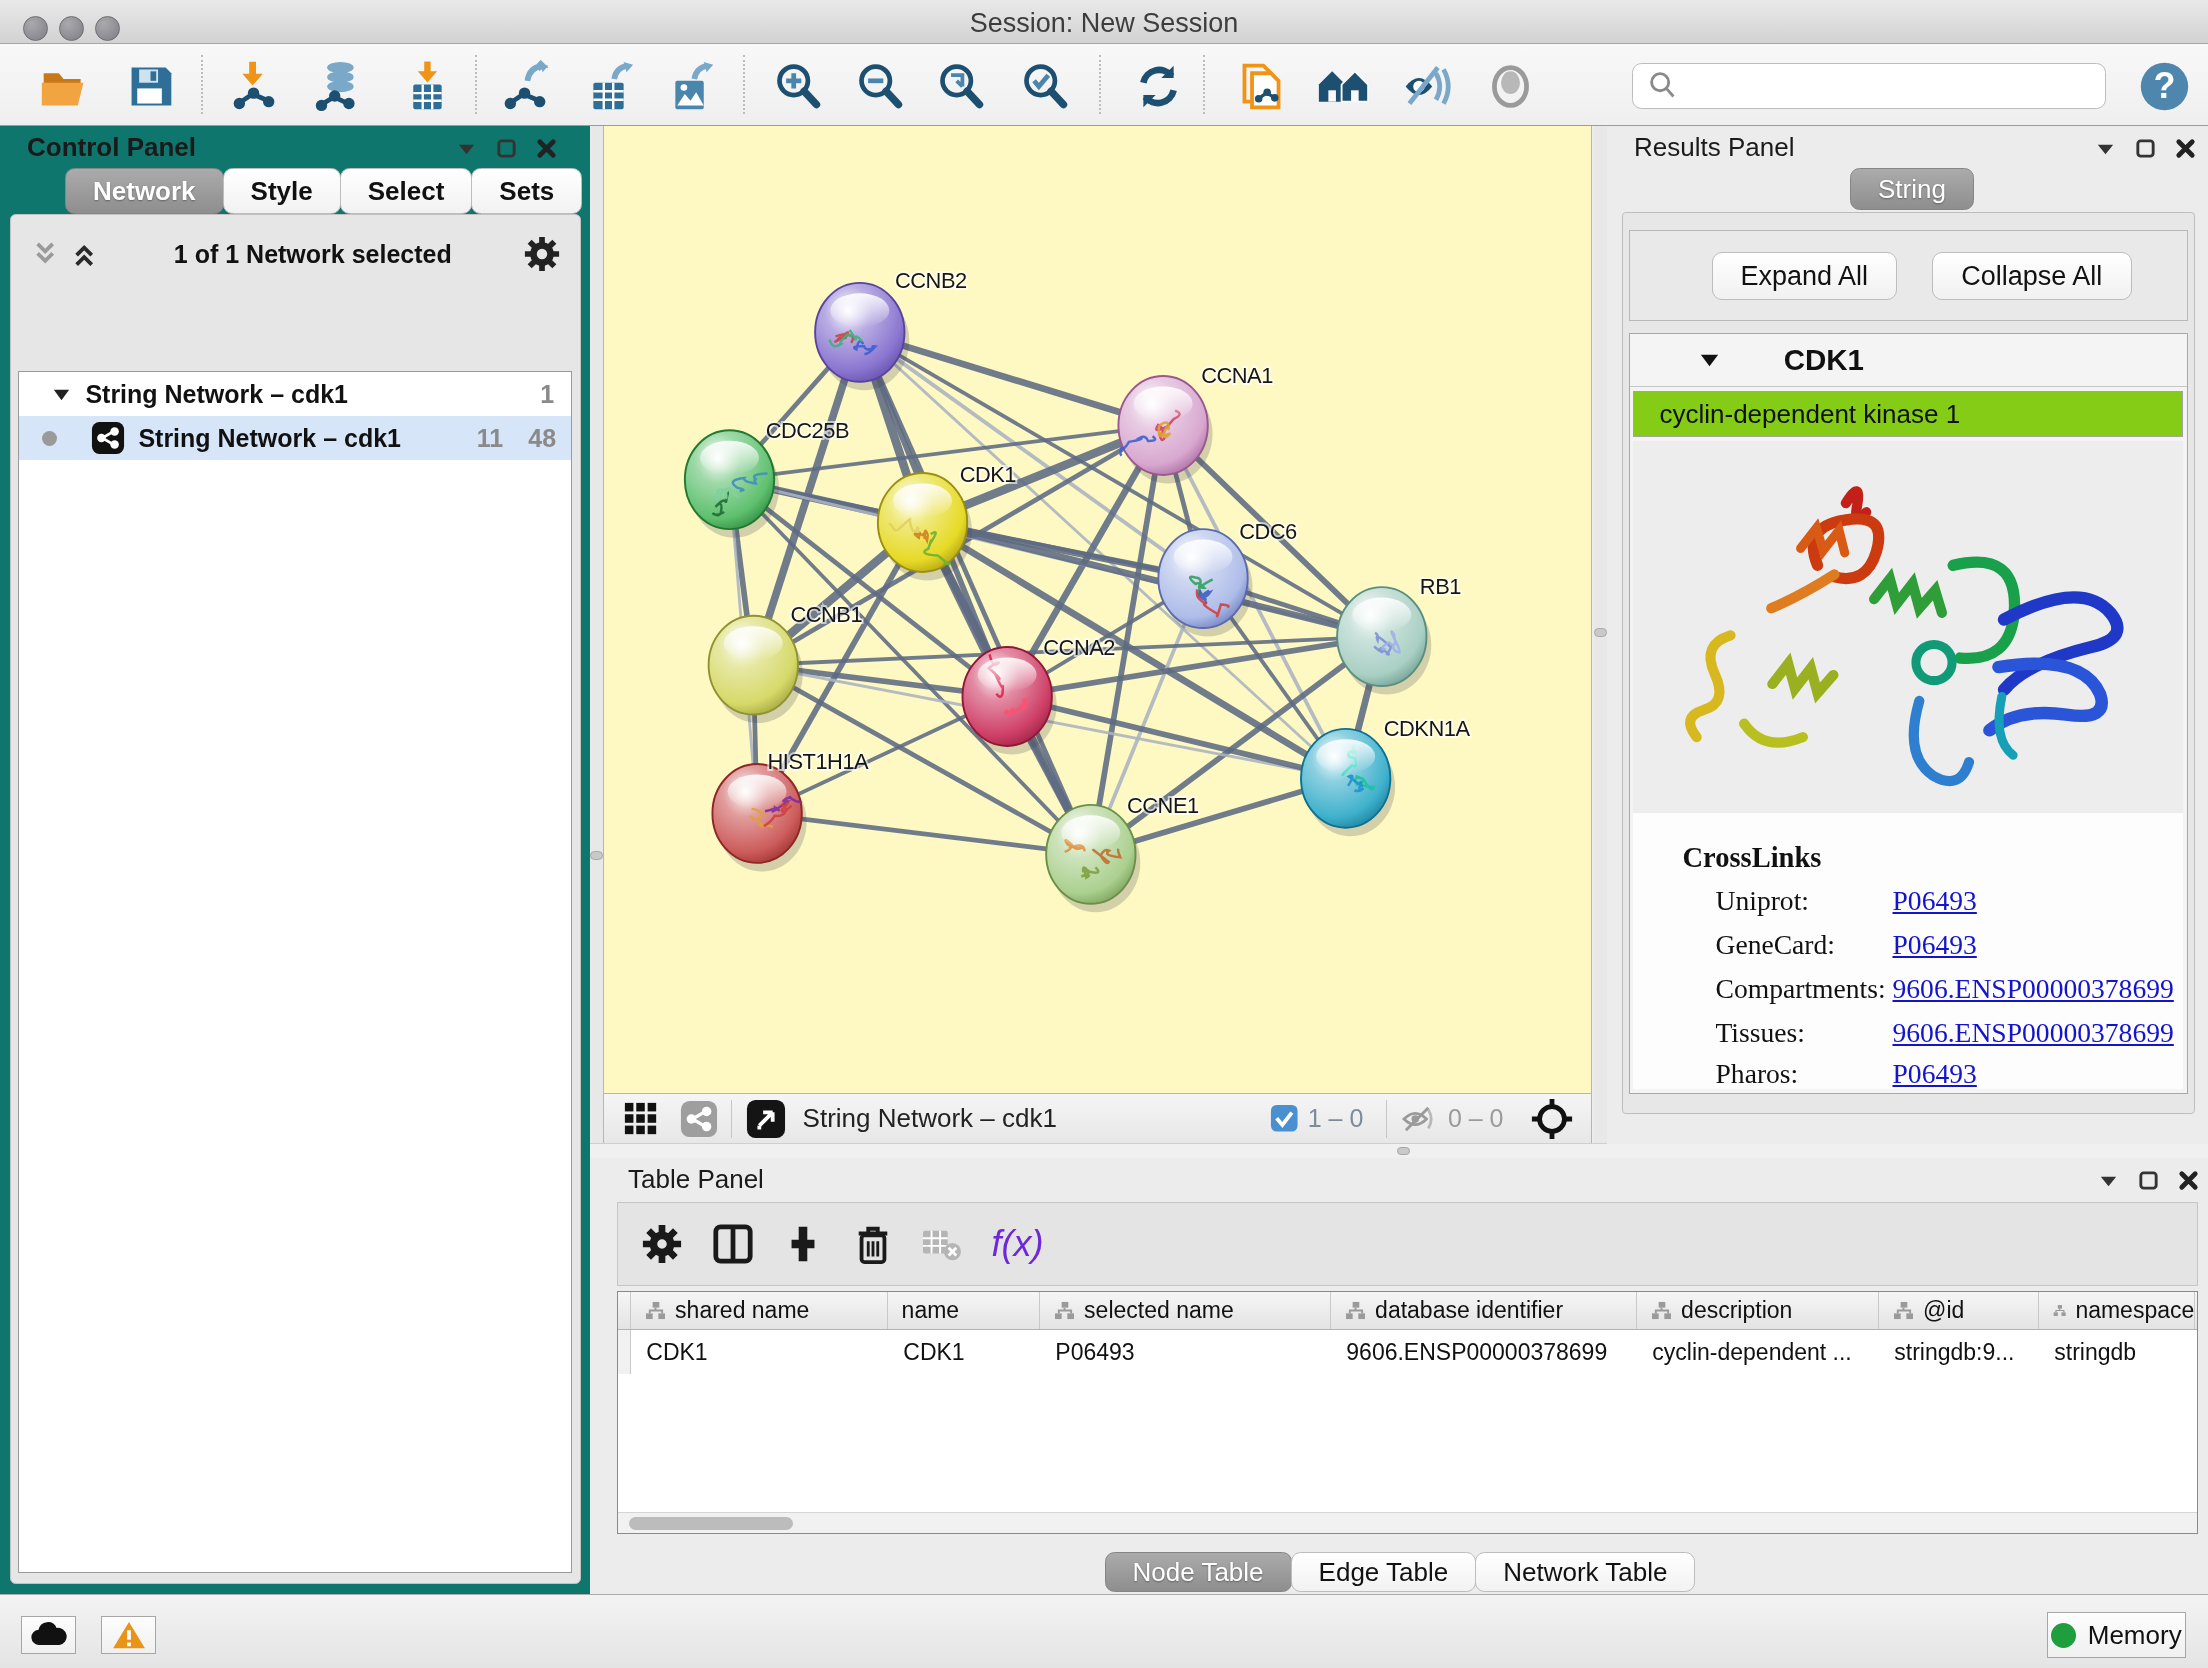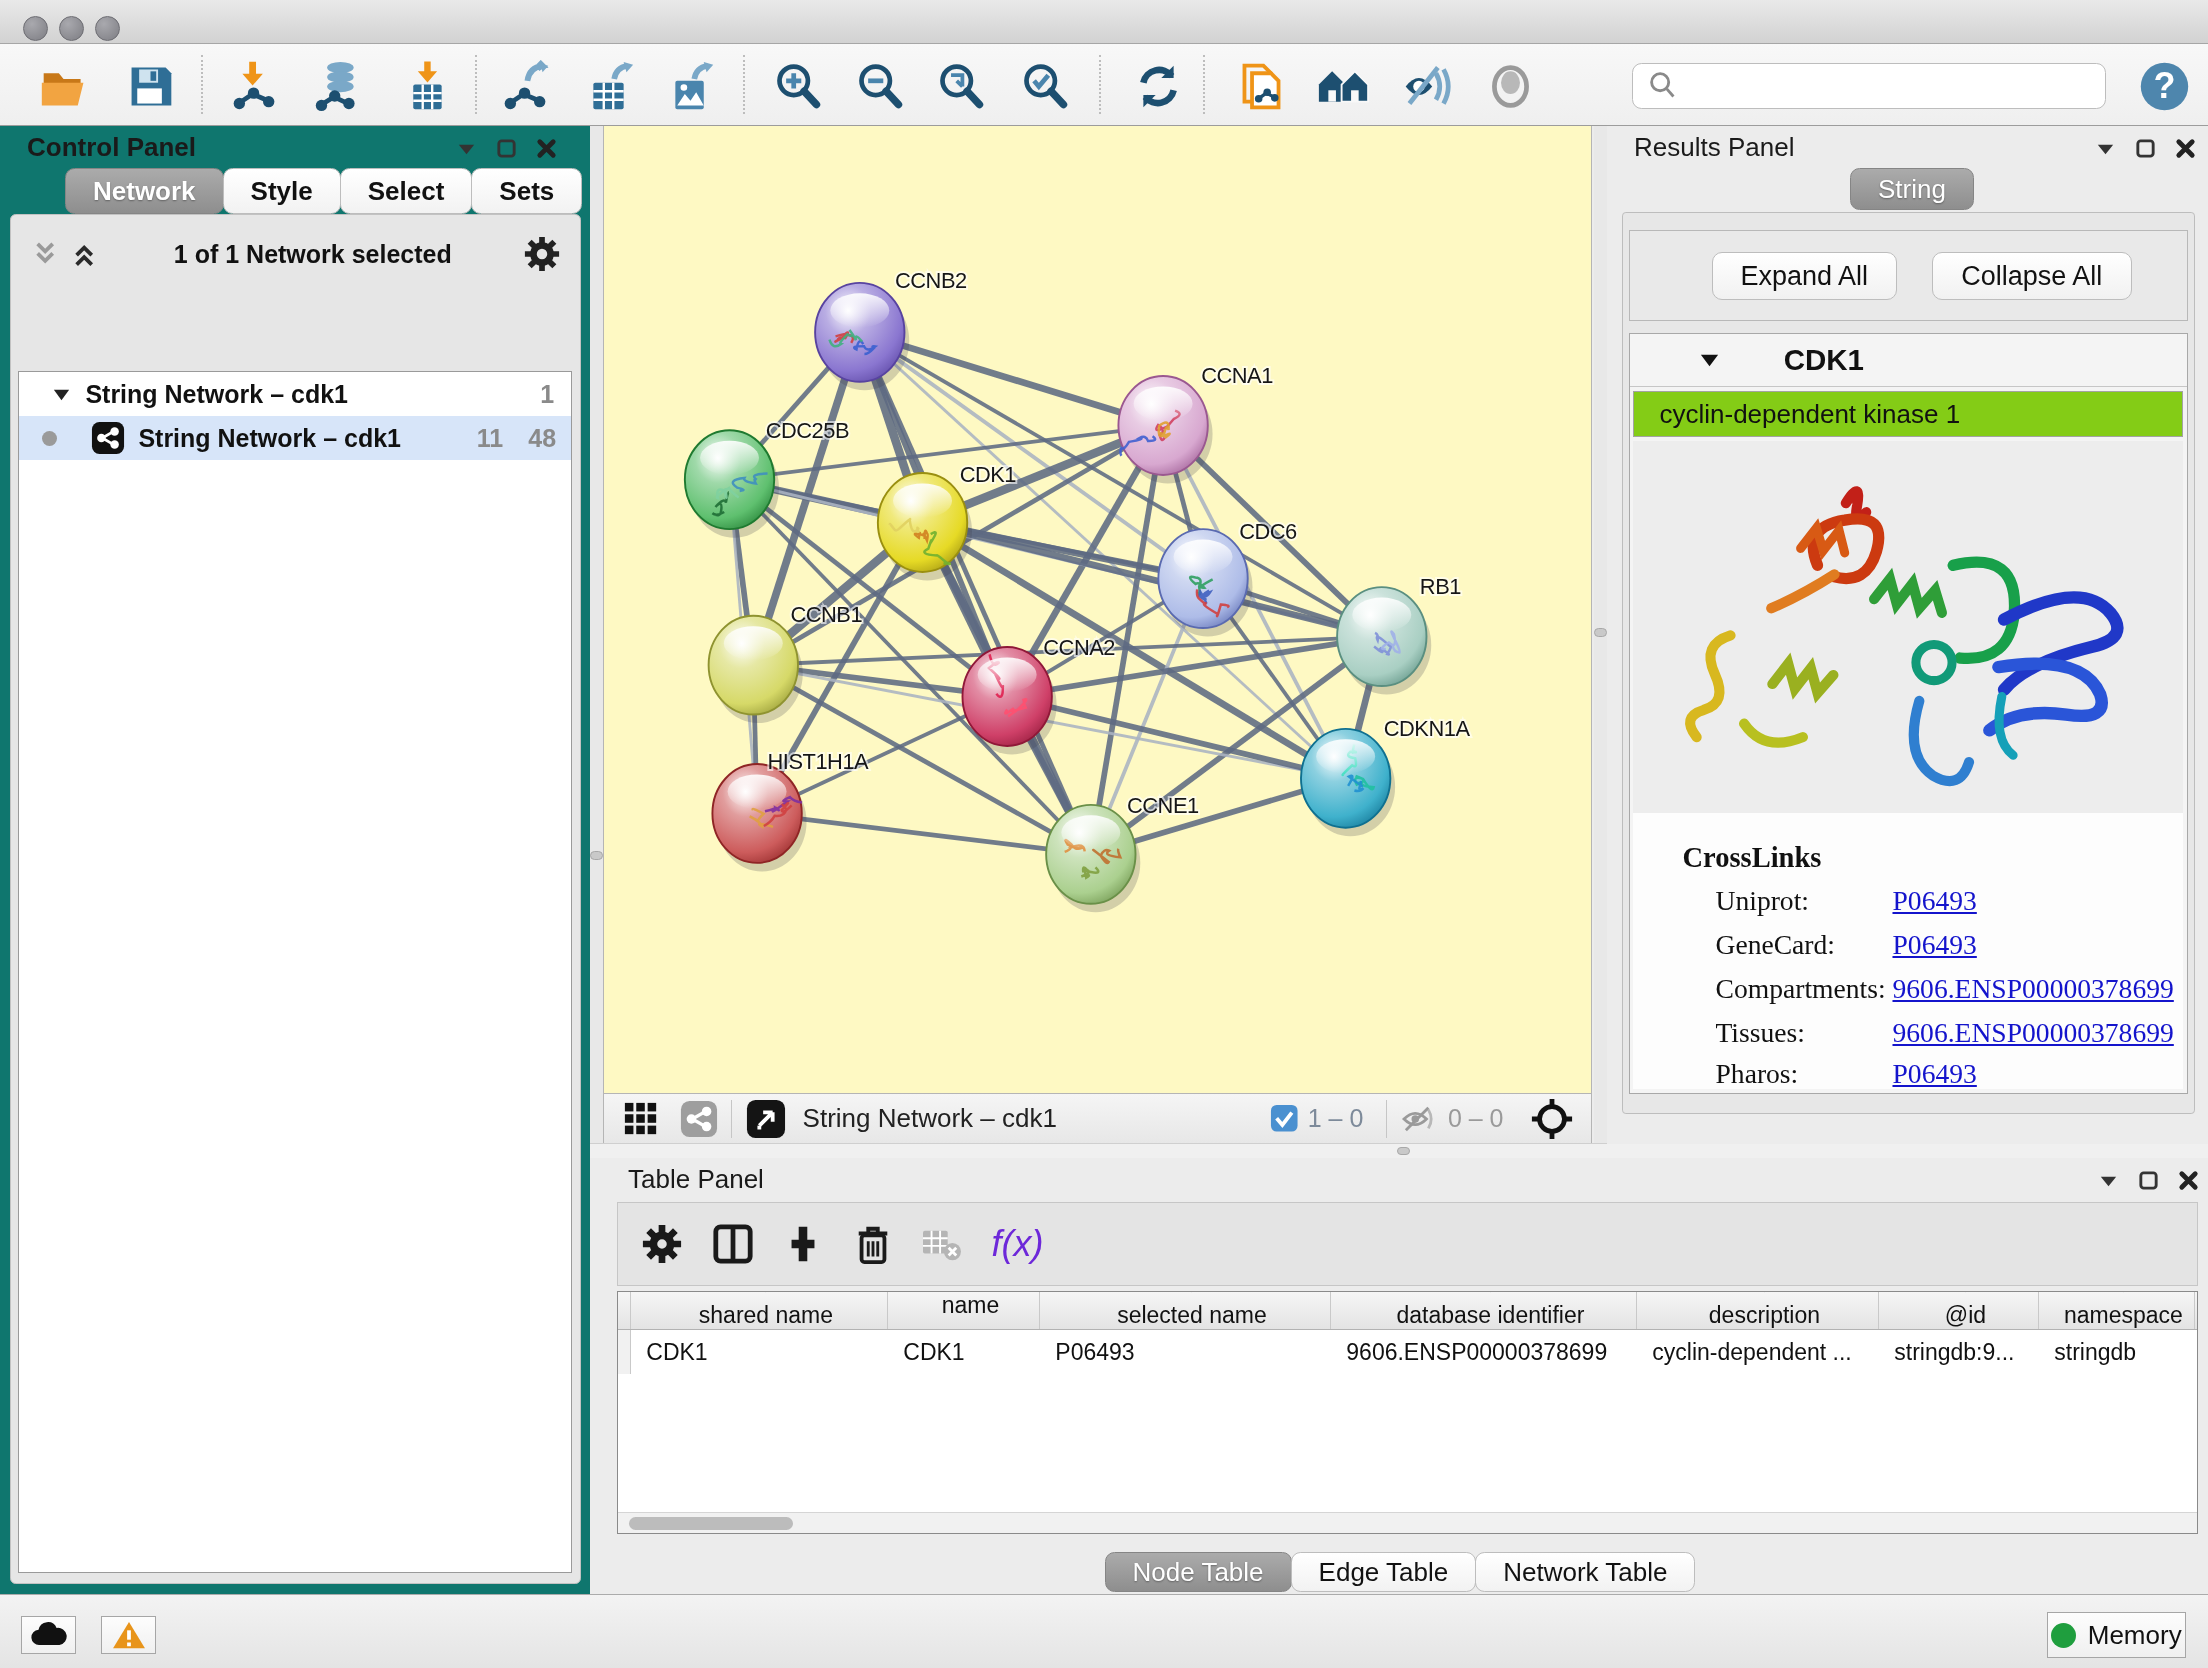--- a/index.html
+++ b/index.html
@@ -88,21 +88,21 @@
   
   #table-panel { left:590px; top:1158px; width:1619px; height:436px; background:#ececec; }
   #tp-toolbar { position:absolute; left:27px; top:44px; width:1581px; height:84px;
     background:#e4e4e4; border:1px solid #c6c6c6; display:flex; align-items:center; gap:28.5px;
     padding-left:23px; }
   #tp-table { position:absolute; left:27px; top:133px; width:1581px; height:243px;
     background:#fff; border:1.9px solid #8a8a8a; }
   #tp-header { display:flex; height:38px; background:linear-gradient(#f6f6f6,#e3e3e3);
     border-bottom:1px solid #b2b2b2; font-size:23px; }
   .th { display:flex; align-items:center; gap:9.5px; padding-left:13.3px;
-    border-right:1px solid #c9c9c9; overflow:hidden; white-space:nowrap;flex-direction:column; }
+    border-right:1px solid #c9c9c9; overflow:hidden; white-space:nowrap; }
   #tp-row { display:flex; height:44px; font-size:23px; }
   .td { padding-left:15px; display:flex; align-items:center; overflow:hidden; white-space:nowrap; }
   #tp-scroll { position:absolute; left:0; bottom:0; width:100%; height:21px; background:#f1f1f1;
     border-top:1px solid #d5d5d5; }
   #tp-thumb { position:absolute; left:11.4px; top:3.8px; width:164px; height:13.3px;
     border-radius:6.7px; background:#bcbcbc; }
   #tp-tabs { position:absolute; left:0; top:394px; width:1619px; display:flex; justify-content:center; }
   .gutter { background:linear-gradient(#f6f6f6,#e3e3e3); border-right:1px solid #c9c9c9; }
 
   
@@ -120,20 +120,21 @@
   .nv-count { font-size:25px; color:#7d8a9a; margin:0 9.5px; }
   .fx { font-family:Liberation Sans, sans-serif; font-style:italic; font-size:36px; color:#6d28d9; }
 </style>
 </head>
 <body>
 
 <div class="abs" id="titlebar">
   <span class="tlight" style="left:23px"></span>
   <span class="tlight" style="left:59px"></span>
   <span class="tlight" style="left:95px"></span>
+  <div id="win-title">Session: New Session</div>
 </div>
 
 <div class="abs" id="toolbar">
   <div class="tbtn" style="left:34px">
     <svg width="53" height="53" viewBox="0 0 56 56">
         <path d="M6 14 h16 l5 6 h18 v8 H6z" fill="#c87818"></path>
         <path d="M4 24 h44 l-6 24 H4z" fill="#f2a441"></path>
       </svg>
   </div>
   <div class="tbtn" style="left:120px">

